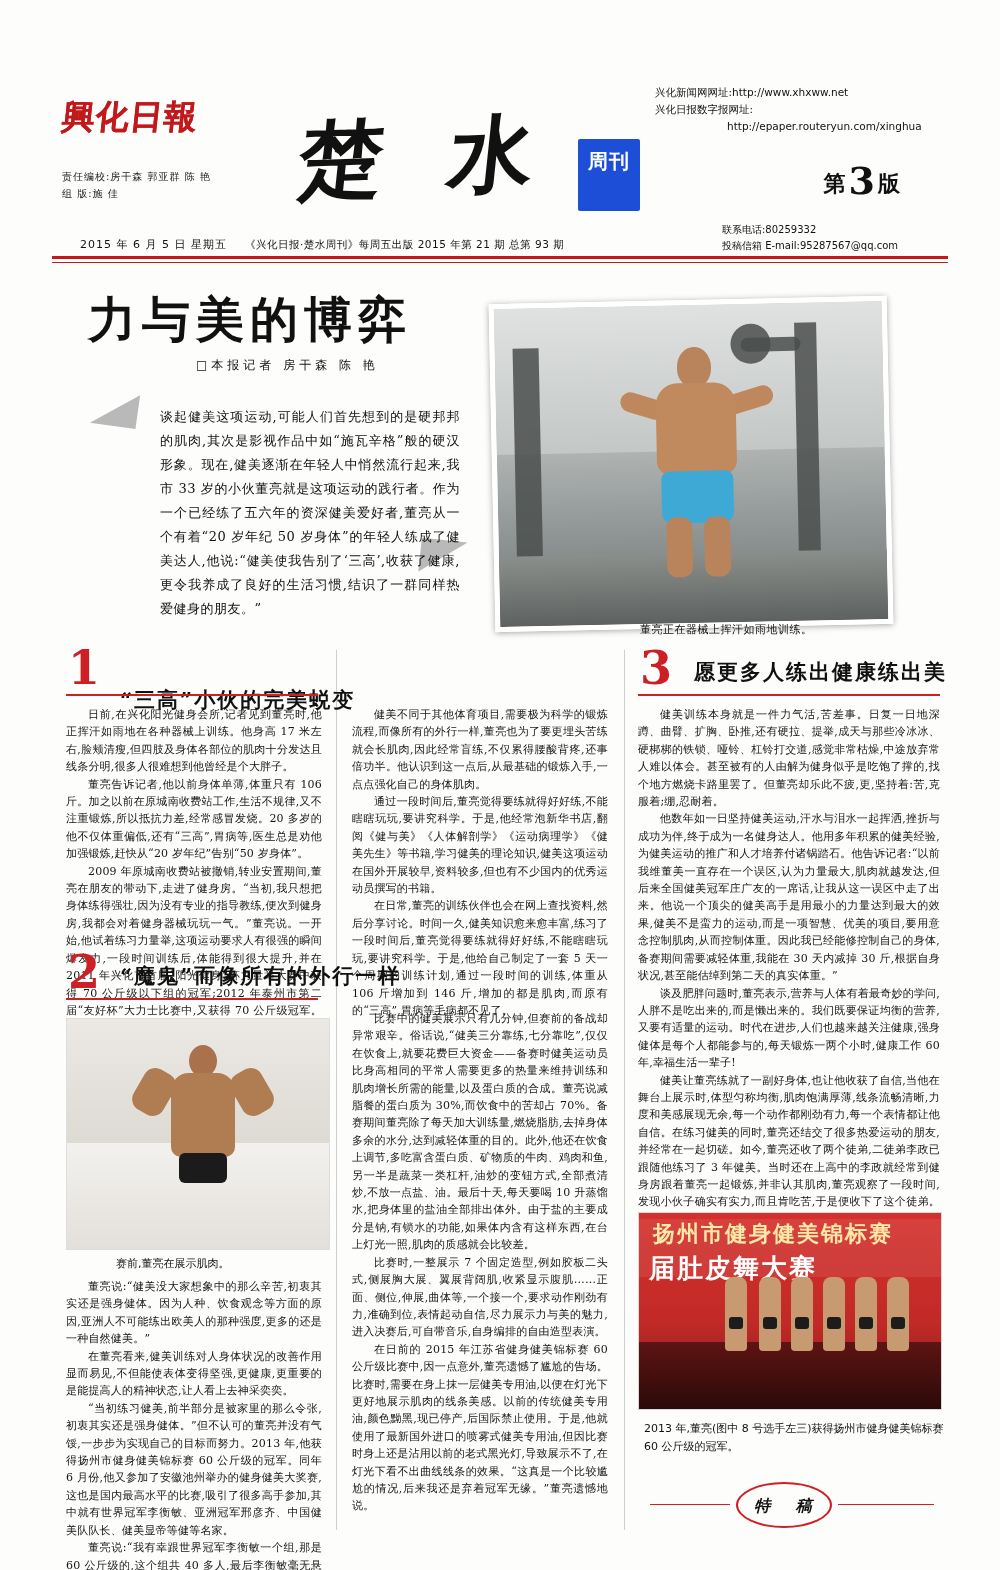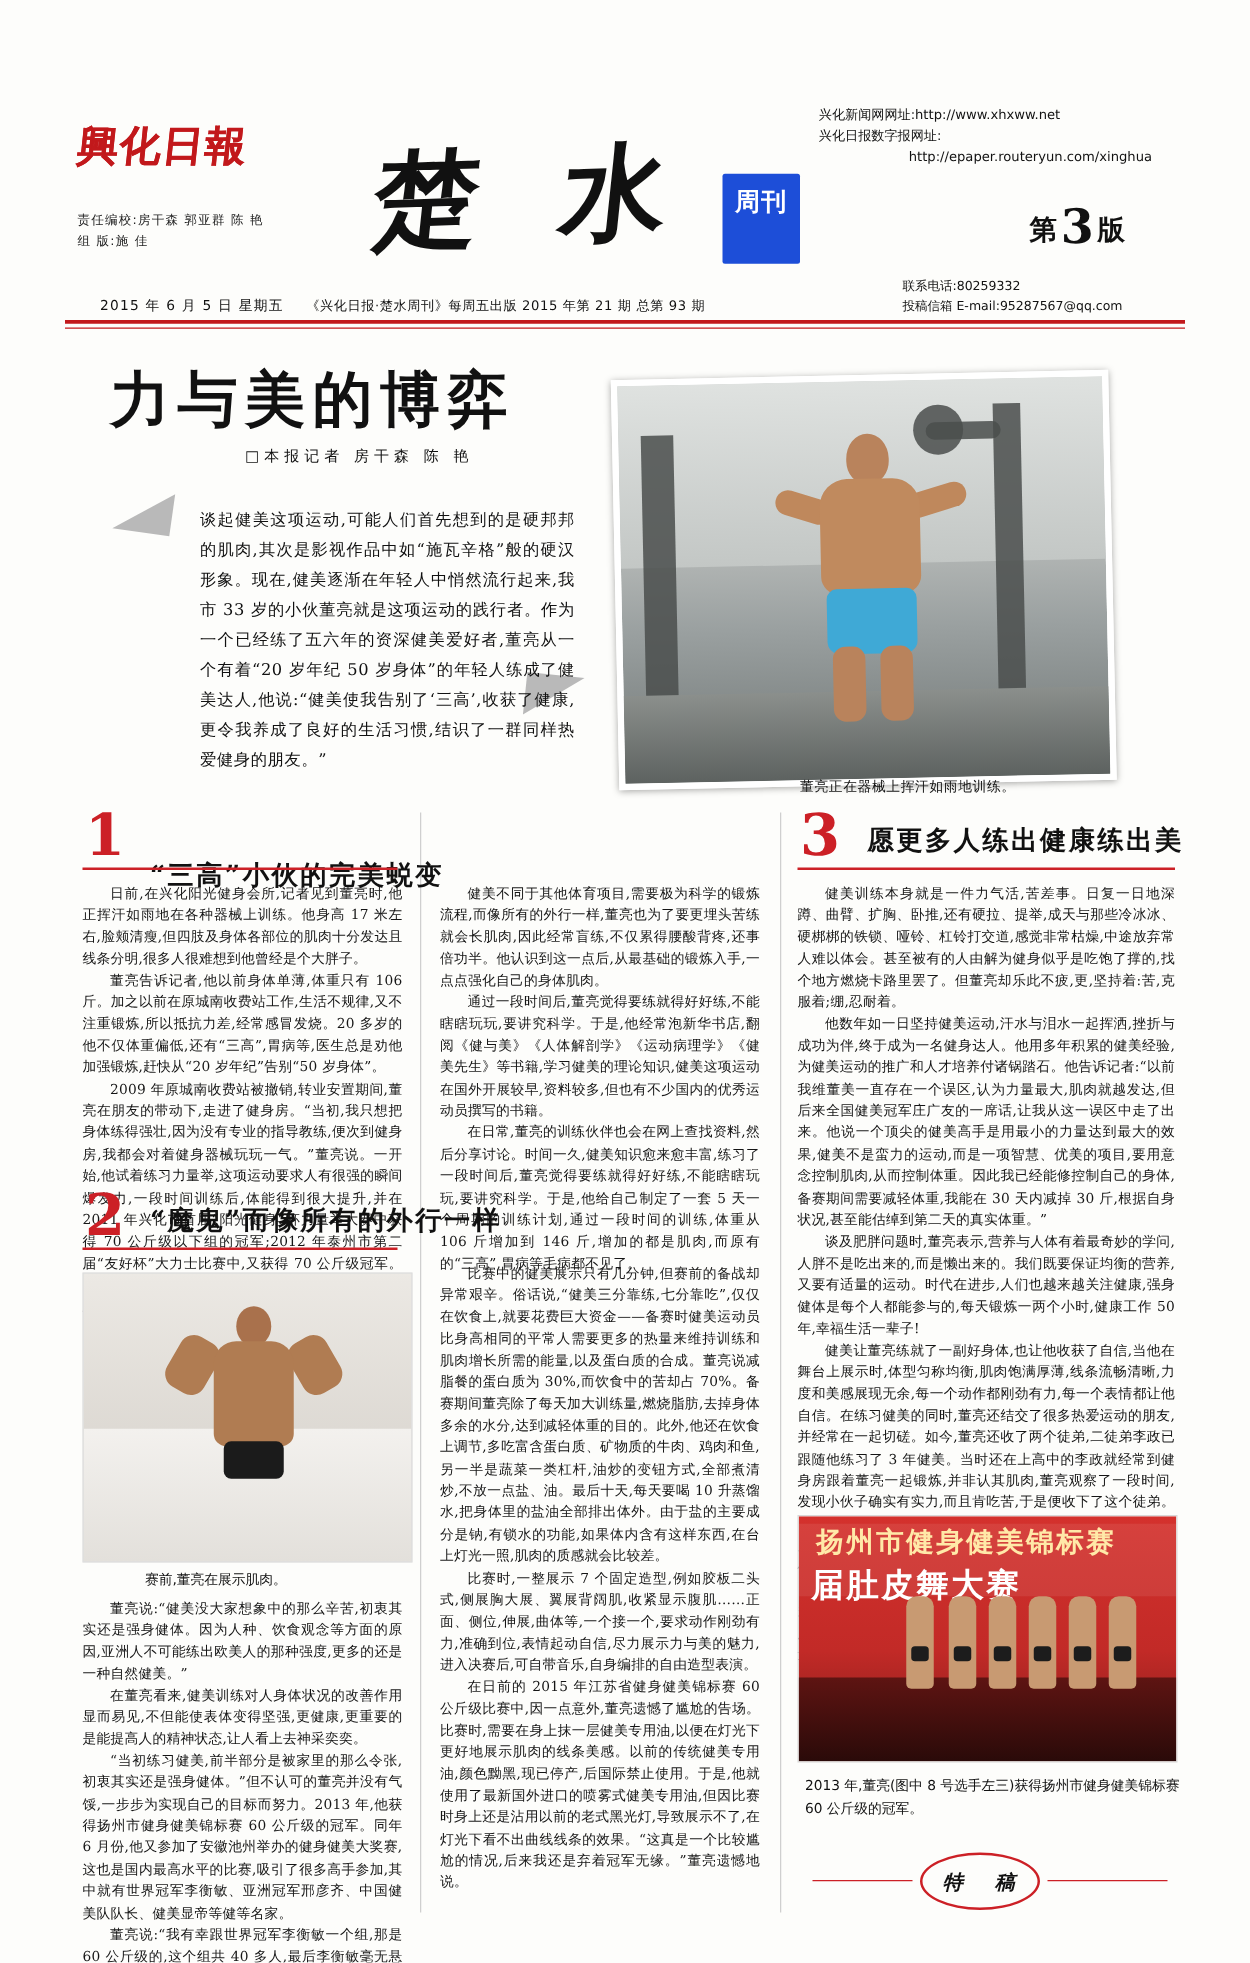--- a/index.html
+++ b/index.html
@@ -273,21 +273,21 @@
     <p>在日前的 2015 年江苏省健身健美锦标赛 60 公斤级比赛中,因一点意外,董亮遗憾了尴尬的告场。比赛时,需要在身上抹一层健美专用油,以便在灯光下更好地展示肌肉的线条美感。以前的传统健美专用油,颜色黝黑,现已停产,后国际禁止使用。于是,他就使用了最新国外进口的喷雾式健美专用油,但因比赛时身上还是沾用以前的老式黑光灯,导致展示不了,在灯光下看不出曲线线条的效果。“这真是一个比较尴尬的情况,后来我还是弃着冠军无缘。”董亮遗憾地说。</p>
   </div>
 
   <div class="secnum" style="left:640px;top:648px;">3</div>
   <div class="sechead" style="left:694px;top:658px;">愿更多人练出健康练出美</div>
   <div class="underline" style="left:638px;top:694px;width:302px;"></div>
 
   <div class="body-col" style="left:638px;top:706px;width:302px;height:496px;">
     <p>健美训练本身就是一件力气活,苦差事。日复一日地深蹲、曲臂、扩胸、卧推,还有硬拉、提举,成天与那些冷冰冰、硬梆梆的铁锁、哑铃、杠铃打交道,感觉非常枯燥,中途放弃常人难以体会。甚至被有的人由解为健身似乎是吃饱了撑的,找个地方燃烧卡路里罢了。但董亮却乐此不疲,更,坚持着:苦,克服着;绷,忍耐着。</p>
     <p>他数年如一日坚持健美运动,汗水与泪水一起挥洒,挫折与成功为伴,终于成为一名健身达人。他用多年积累的健美经验,为健美运动的推广和人才培养付诸锅踏石。他告诉记者:“以前我维董美一直存在一个误区,认为力量最大,肌肉就越发达,但后来全国健美冠军庄广友的一席话,让我从这一误区中走了出来。他说一个顶尖的健美高手是用最小的力量达到最大的效果,健美不是蛮力的运动,而是一项智慧、优美的项目,要用意念控制肌肉,从而控制体重。因此我已经能修控制自己的身体,备赛期间需要减轻体重,我能在 30 天内减掉 30 斤,根据自身状况,甚至能估绰到第二天的真实体重。”</p>
-    <p>谈及肥胖问题时,董亮表示,营养与人体有着最奇妙的学问,人胖不是吃出来的,而是懒出来的。我们既要保证均衡的营养,又要有适量的运动。时代在进步,人们也越来越关注健康,强身健体是每个人都能参与的,每天锻炼一两个小时,健康工作 50 年,幸福生活一辈子!</p>
+    <p>谈及肥胖问题时,董亮表示,营养与人体有着最奇妙的学问,人胖不是吃出来的,而是懒出来的。我们既要保证均衡的营养,又要有适量的运动。时代在进步,人们也越来越关注健康,强身健体是每个人都能参与的,每天锻炼一两个小时,健康工作 60 年,幸福生活一辈子!</p>
     <p>健美让董亮练就了一副好身体,也让他收获了自信,当他在舞台上展示时,体型匀称均衡,肌肉饱满厚薄,线条流畅清晰,力度和美感展现无余,每一个动作都刚劲有力,每一个表情都让他自信。在练习健美的同时,董亮还结交了很多热爱运动的朋友,并经常在一起切磋。如今,董亮还收了两个徒弟,二徒弟李政已跟随他练习了 3 年健美。当时还在上高中的李政就经常到健身房跟着董亮一起锻炼,并非认其肌肉,董亮观察了一段时间,发现小伙子确实有实力,而且肯吃苦,于是便收下了这个徒弟。目前,在参加江苏省健身健美锦标赛时,董亮经常收获一起带去见识见识,以树立他的自信心,希望能好年能够夺得全国大学生健美比赛冠军。</p>
     <p>董亮表示,如果有兴趣学健美,他必定会领囊相授,希望有更多的人加入到健身健美的行列中,互帮互助,相互提升,练出健康练出美,有好身体才有好生活,让生活中的每一天都充满正能量。</p>
   </div>
 
   <div class="photo3">
     <div class="p3-bg"></div>
     <div class="p3-banner"></div>
     <div class="p3-txt1">扬州市健身健美锦标赛</div>
     <div class="p3-txt2">届肚皮舞大赛</div>
     <div class="p3-stage"></div>

